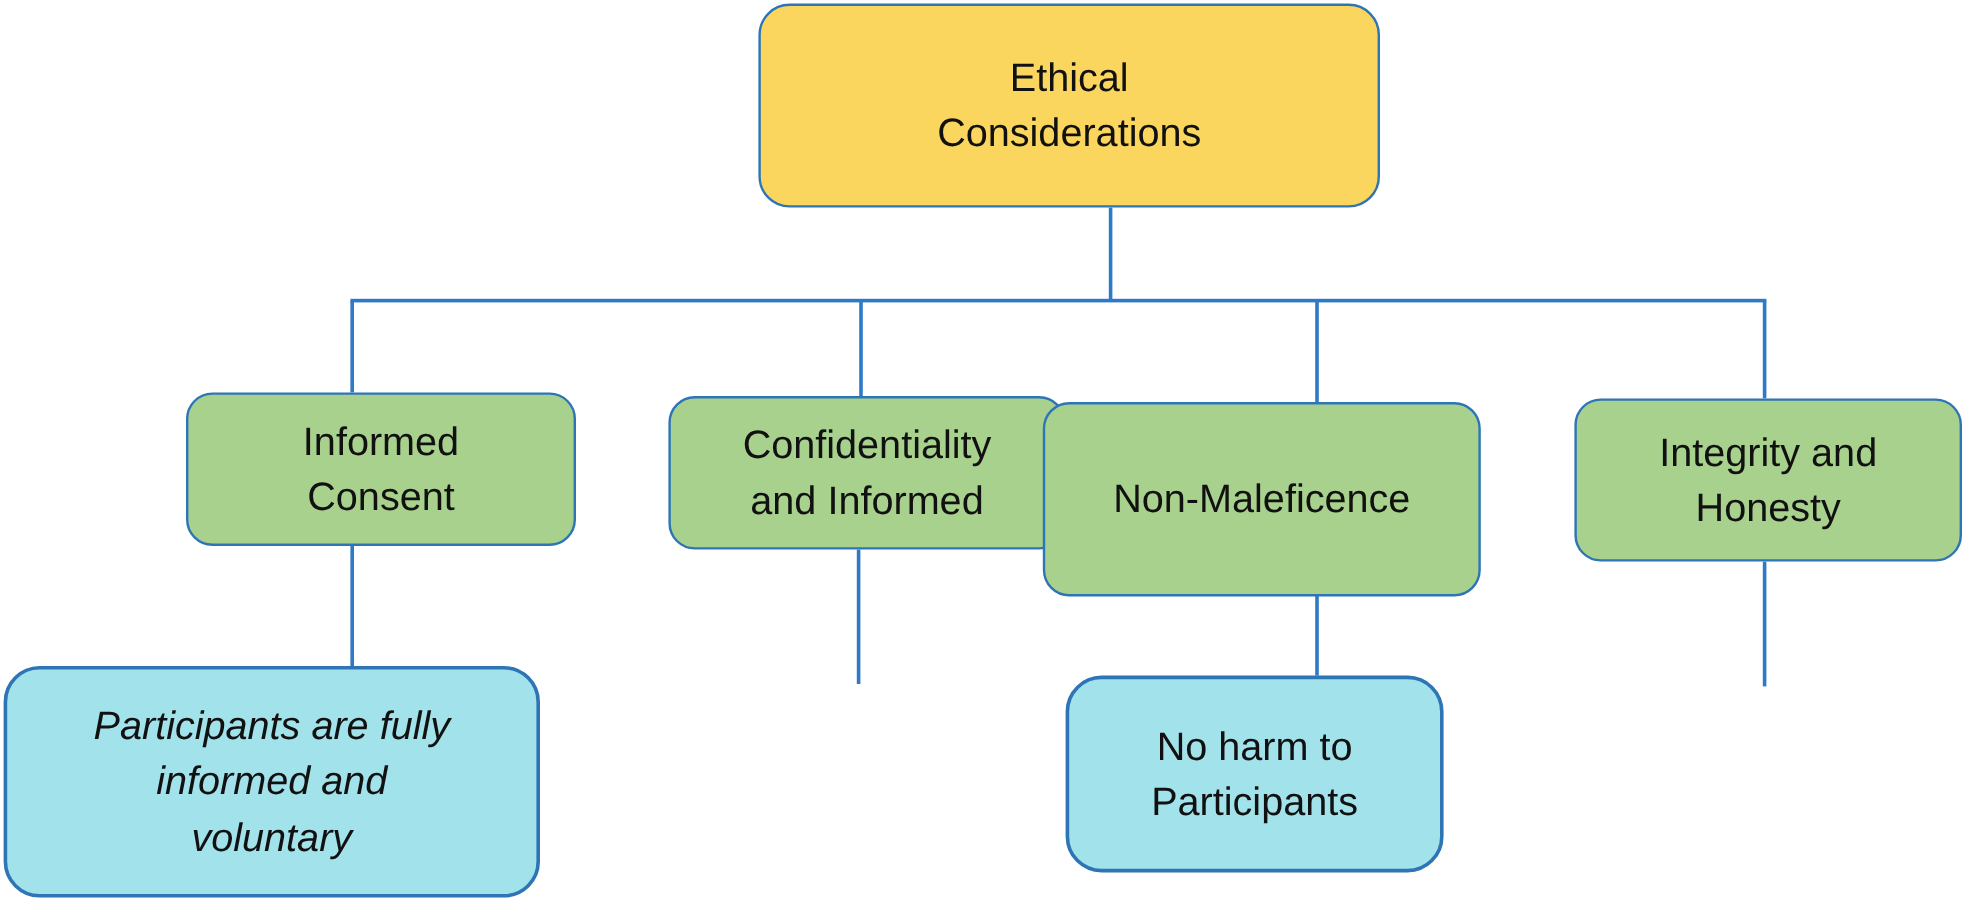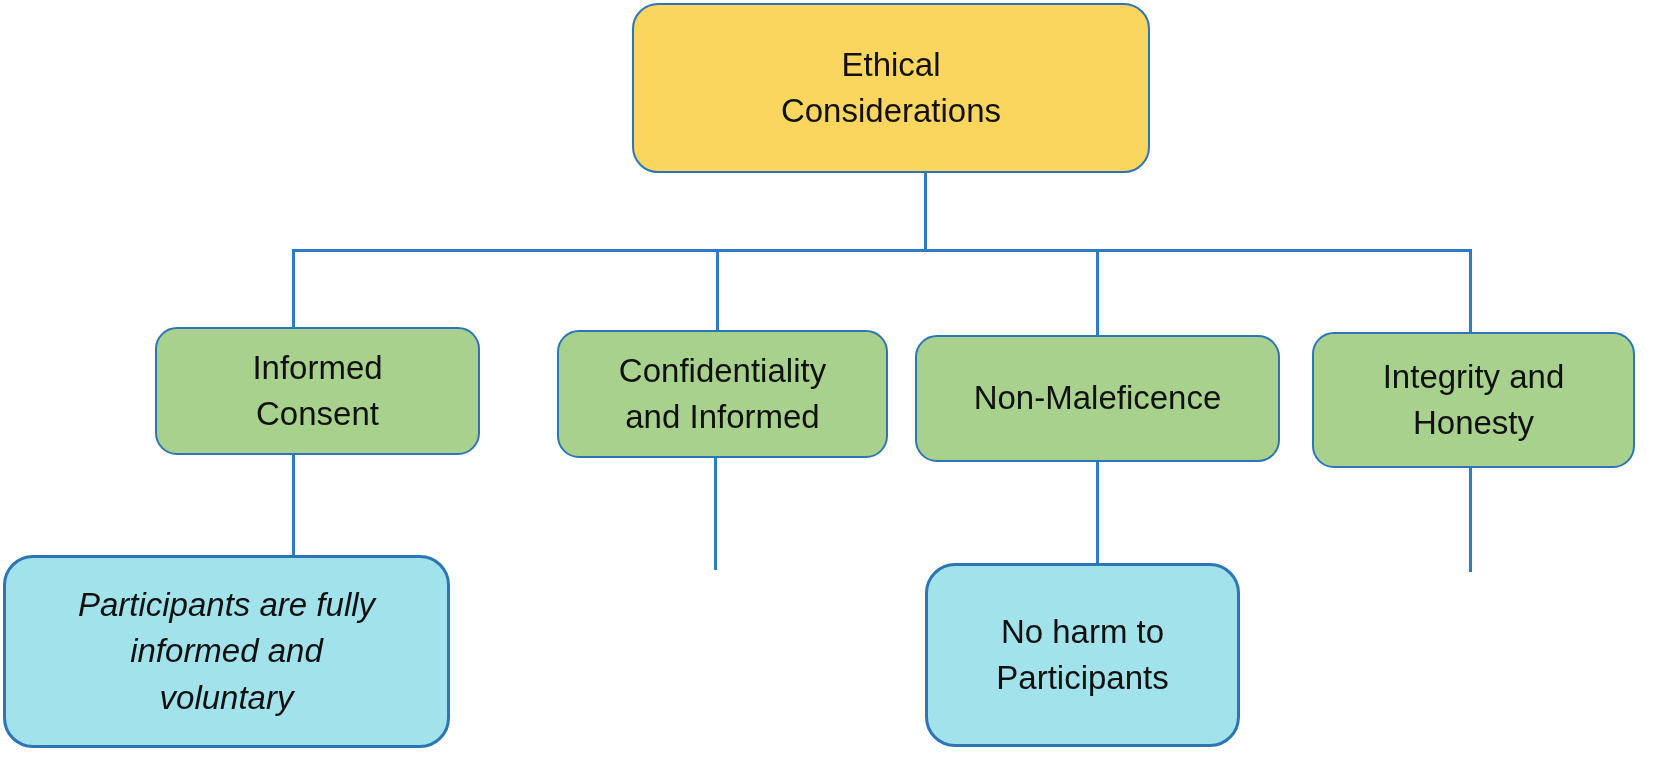--- a/index.html
+++ b/index.html
@@ -37,25 +37,25 @@
     background: var(--color-category-fill, #a9d18e);
     border-radius: 22px;
   }
   .detail-node {
     background: var(--color-detail-fill, #a2e2eb);
     border-radius: 30px;
     border-width: 3px;
   }
   .cat-0 { left: 155px;  top: 327px; width: 325px; height: 128px; }
   .cat-1 { left: 557px;  top: 330px; width: 331px; height: 128px; }
-  .cat-2 { left: 915px;  top: 335px; width: 365px; height: 127px; }
+  .cat-2 { left: 869px;  top: 335px; width: 365px; height: 162px; }
   .cat-3 { left: 1312px; top: 332px; width: 323px; height: 136px; }
   .det-0 { left: 3px;    top: 555px; width: 447px; height: 193px; font-style: italic; }
   .det-1 { left: 515px;  top: 570px; width: 365px; height: 194px; }
-  .det-2 { left: 925px;  top: 563px; width: 315px; height: 184px; }
+  .det-2 { left: 888px;  top: 563px; width: 315px; height: 164px; }
   .det-3 { left: 1308px; top: 572px; width: 344px; height: 188px; }
 
   .line {
     position: absolute;
     background: var(--color-connector, #2e7ac6);
   }
   .vline { width: 3px; }
   .hline { height: 3px; }
 
   .l-root   { left: 924px;  top: 173px; height: 78px; }

